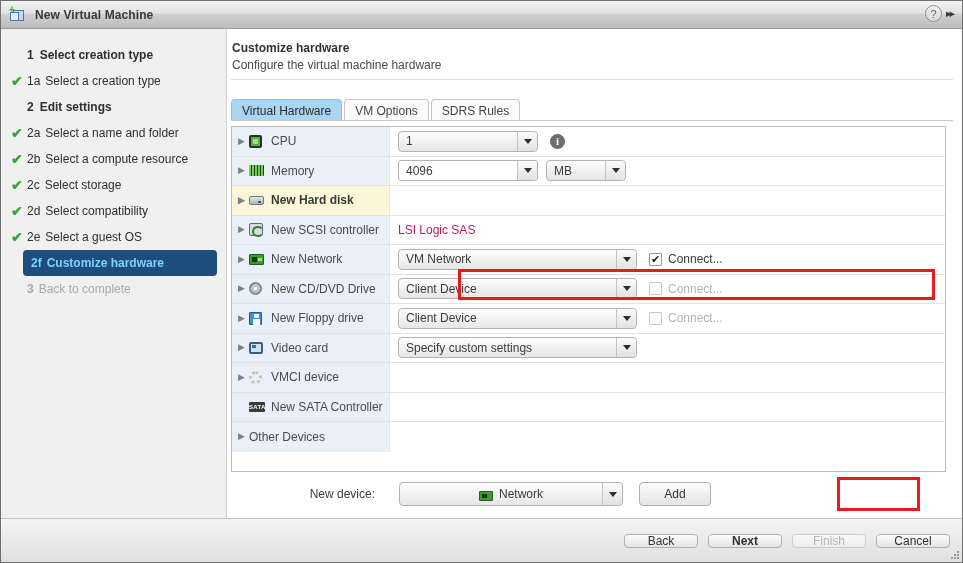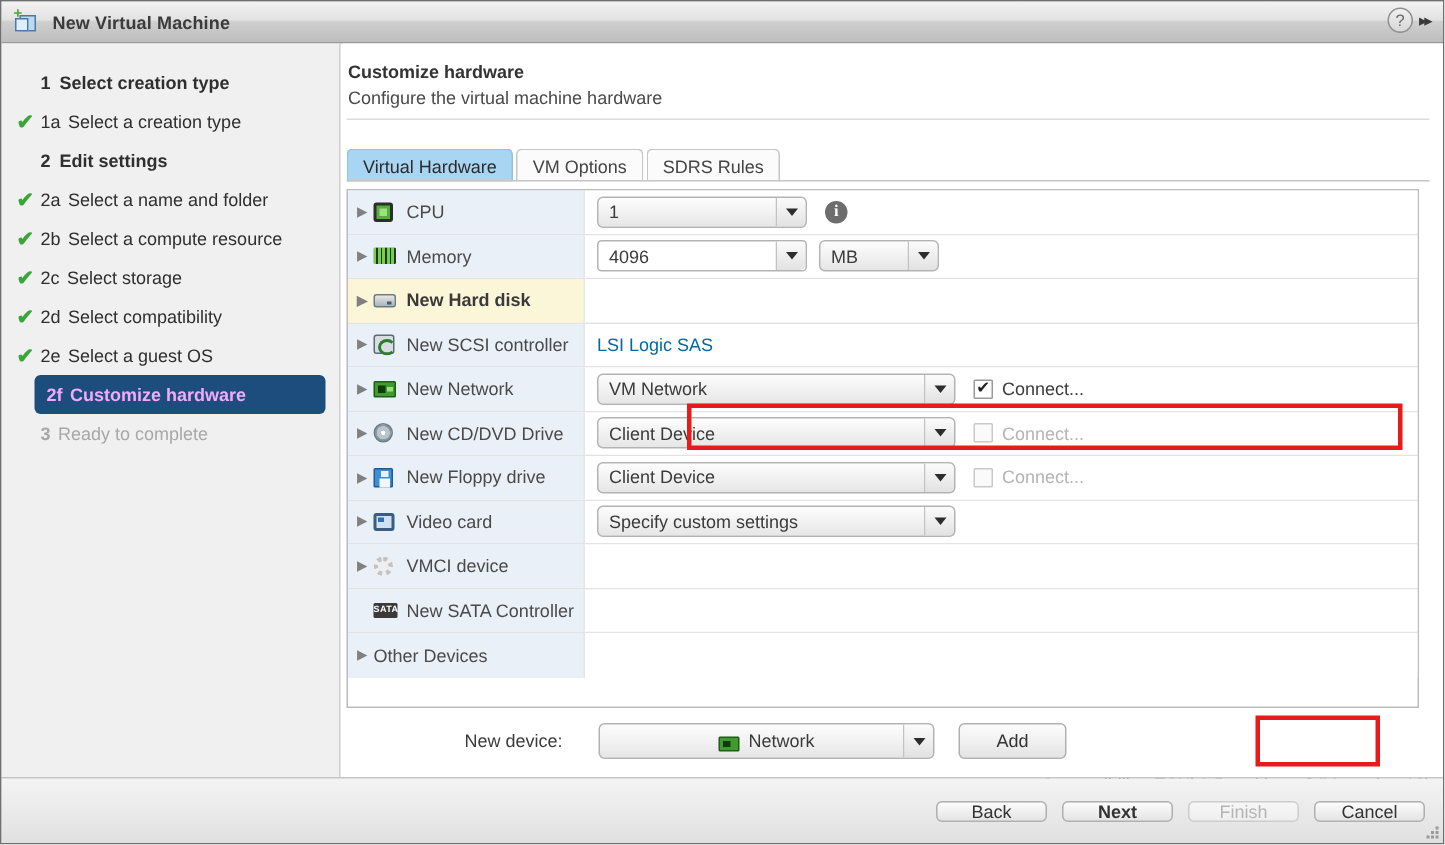--- a/index.html
+++ b/index.html
@@ -57,21 +57,21 @@
     line-height: 1; text-align: left;
   }
   .nav-num { font-weight: bold; margin-right: 5px; }
   .nav-text { white-space: nowrap; }
   .nav-item.group { font-weight: bold; padding-left: 10px; }
   .nav-item.group .nav-num { margin-right: 6px; }
   .nav-item.sub { padding-left: 10px; }
   .nav-item.sub .nav-num { font-weight: normal; margin-right: 5px; }
   .nav-item.active {
     margin-left: 22px; width: 194px; background: #1c4d7c; border-radius: 4px;
-    color: #f0abfc; font-weight: bold; padding-left: 8px;
+    color: #7dd3fc; font-weight: bold; padding-left: 8px;
   }
   .nav-item.active .nav-num { font-weight: bold; }
   .nav-item.disabled { color: #a8a8a8; }
   .nav-item.disabled .nav-num { font-weight: bold; }
 
   
   .content {
     position: absolute; left: 227px; top: 28px; width: 734px; height: 489px;
     background: #ffffff;
   }
@@ -133,21 +133,21 @@
     background: linear-gradient(to bottom,#fbfbfb,#e6e6e6);
   }
   .spin-half { flex:1; display:flex; align-items:center; justify-content:center; }
   .spin-half + .spin-half { border-top:1px solid #d3d3d3; }
   .caret-up { width:0;height:0;border-left:4px solid transparent;border-right:4px solid transparent;border-bottom:5px solid #2d2d2d; }
   .caret-dn { width:0;height:0;border-left:4px solid transparent;border-right:4px solid transparent;border-top:5px solid #2d2d2d; }
 
   .w-cpu   { width: 140px; }
   .w-units { width: 80px; margin-left: 8px; }
   .w-wide  { width: 239px; }
-  .plain-text { font-size: 12px; color: #0369a1; }
+  .plain-text { font-size: 12px; color: #be185d; }
 
   .info-ico {
     width:15px;height:15px;border-radius:50%;background:#6d6d6d;color:#fff;
     font-size:11px;font-weight:bold;display:flex;align-items:center;justify-content:center;
     margin-left: 12px; font-family:"Liberation Serif",serif;
   }
 
   .connect-wrap { display:flex; align-items:center; margin-left: 12px; }
   .cbox {
     width: 13px; height: 13px; border: 1px solid #9a9a9a; background:#fff;
@@ -278,21 +278,21 @@
         <span class="nav-num">2e</span>
         <span class="nav-text">Select a guest OS</span>
       </div>
       <div class="nav-item active">
         <span class="nav-num">2f</span>
         <span class="nav-text">Customize hardware</span>
       </div>
       <div class="nav-item disabled">
         <span class="nav-check"></span>
         <span class="nav-num">3</span>
-        <span class="nav-text">Ready to complete</span>
+        <span class="nav-text">Back to complete</span>
       </div>
     </div>
 
   <div class="content">
     <div class="page-title">Customize hardware</div>
     <div class="page-sub">Configure the virtual machine hardware</div>
     <div class="hdr-rule"></div>
 
     <div class="tabs" id="tabbar">
         <div class="tab selected">Virtual Hardware</div>

